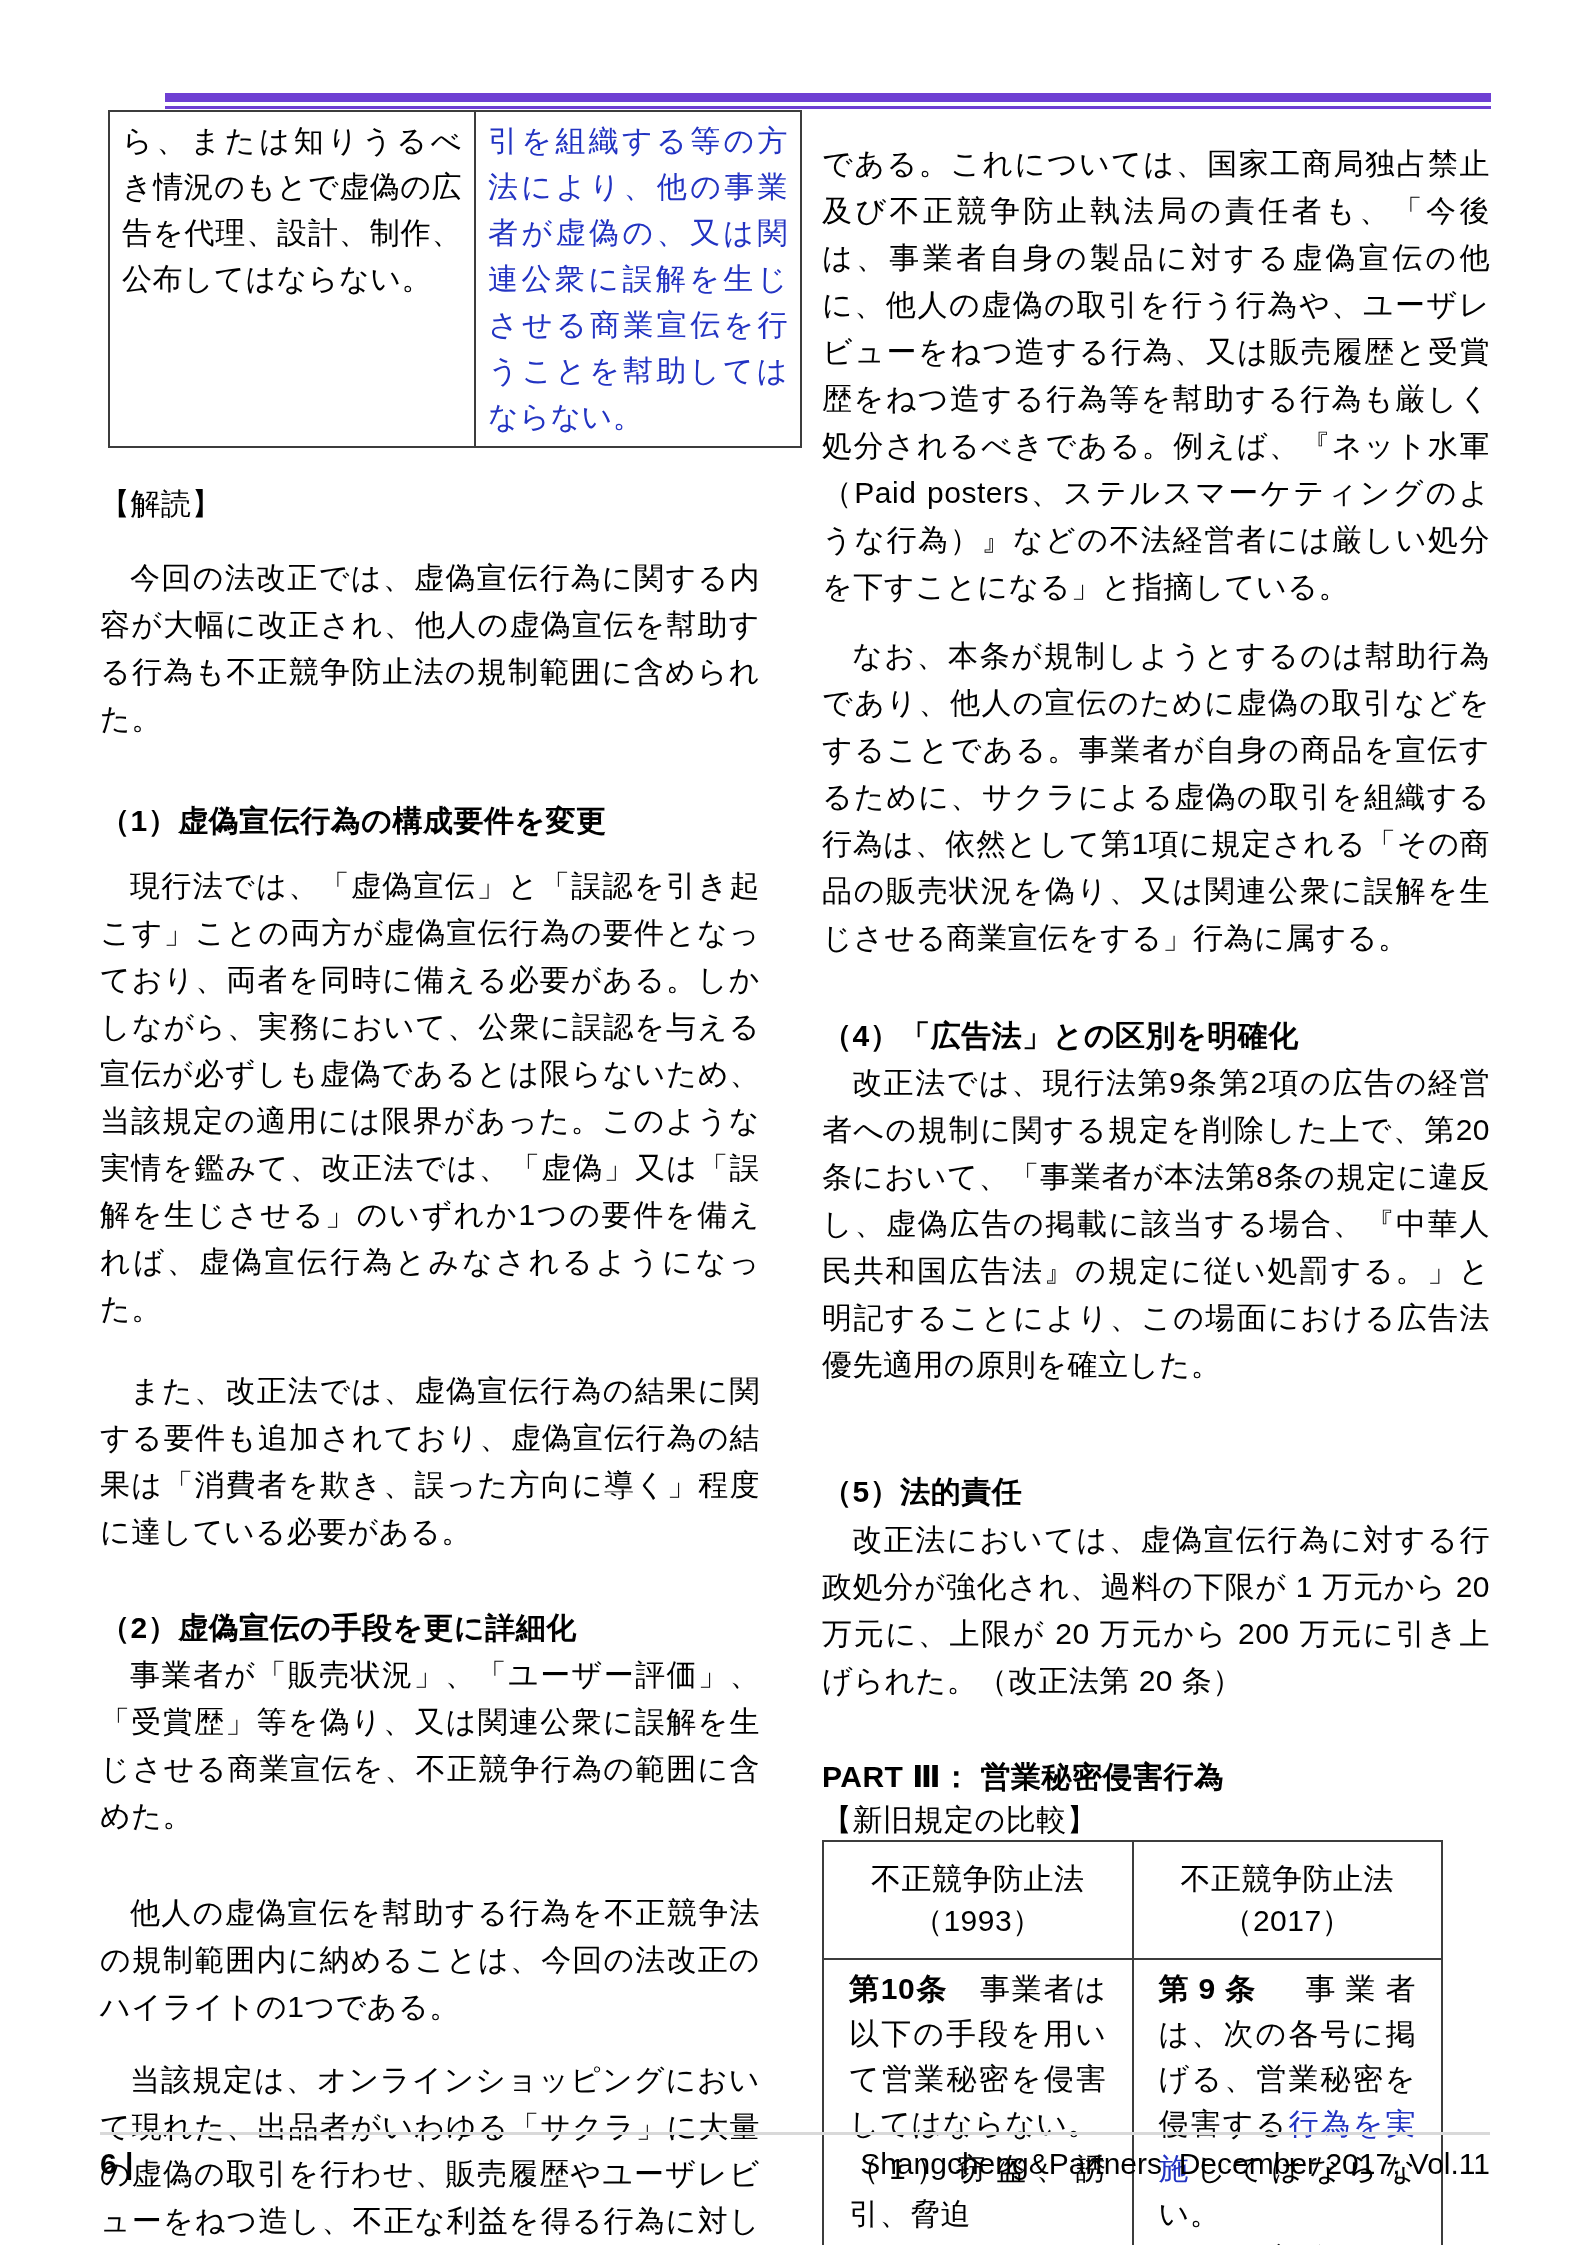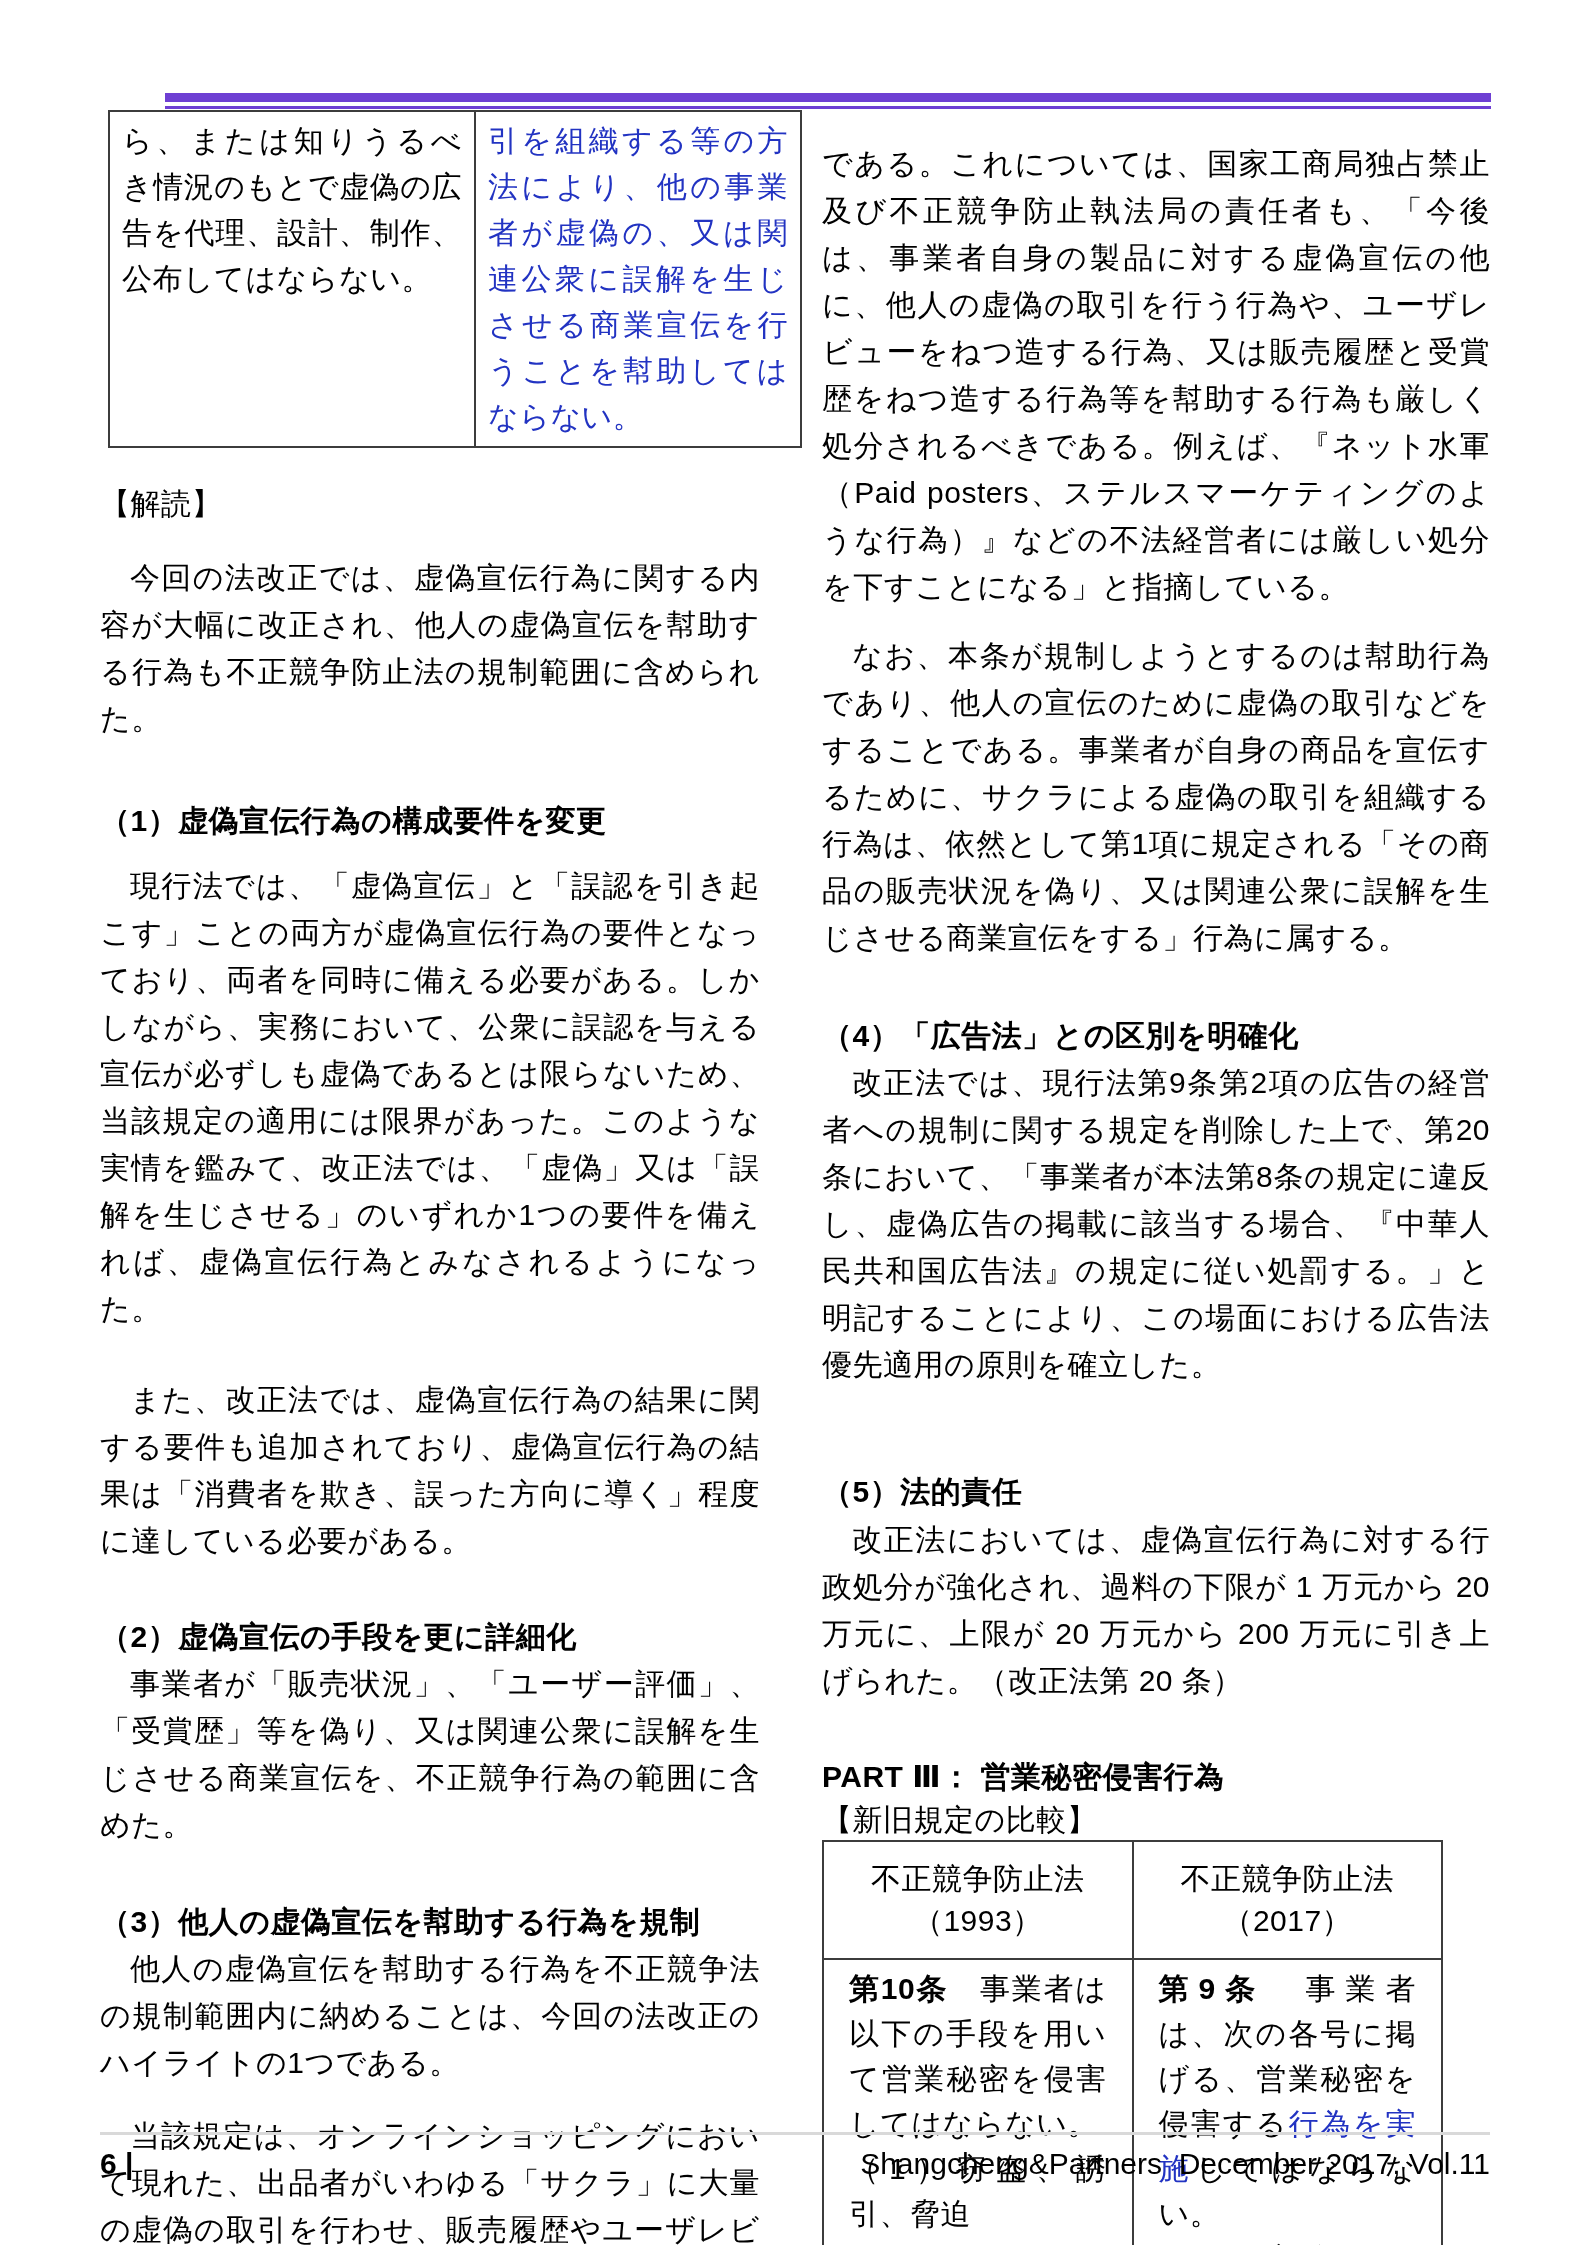--- a/index.html
+++ b/index.html
@@ -32,21 +32,21 @@
 
   
   table.cmp { border-collapse:collapse; table-layout:fixed; width:621px; }
   table.cmp td { border:2px solid #3c3c3c; vertical-align:top; font-size:30px; letter-spacing:0.5px; }
   table.cmp td.hd { text-align:center; line-height:42px; padding:16px 4px; }
   table.cmp td.bd { text-align:justify; line-height:45px; padding:6px 25px; }
   .cell-para { margin:0; }
 
   
   .mb27{margin-bottom:27px}.mb55{margin-bottom:55px}.mb3{margin-bottom:18px}
-  .mb35{margin-bottom:44px}.mb49{margin-bottom:49px}.mb0{margin-bottom:0}
+  .mb35{margin-bottom:35px}.mb49{margin-bottom:49px}.mb0{margin-bottom:0}
   .mb50{margin-bottom:50px}.mb26{margin-bottom:26px}.mb22{margin-bottom:22px}
   .mb51{margin-bottom:51px}.mb54{margin-bottom:80px}.mb1{margin-bottom:1px}
   .lh40 { line-height:40px; }
 
   
   .footer-rule { position:absolute; left:100px; top:2132px; width:1390px; height:3px; background:#d9d9d9; }
   .footer { position:absolute; left:100px; top:2146px; width:1390px; font-size:30px; line-height:36px; display:flex; justify-content:space-between; }
   .footer .pgnum { font-weight:bold; }
   .footer .issue { white-space:pre; }
 </style>
@@ -75,21 +75,20 @@
     <p class="mb27">【解読】</p>
     <p class="indent mb55">今回の法改正では、虚偽宣伝行為に関する内容が大幅に改正され、他人の虚偽宣伝を幇助する行為も不正競争防止法の規制範囲に含められた。</p>
 
     <p class="bold mb3">（1）虚偽宣伝行為の構成要件を変更</p>
     <p class="indent mb35">現行法では、「虚偽宣伝」と「誤認を引き起こす」ことの両方が虚偽宣伝行為の要件となっており、両者を同時に備える必要がある。しかしながら、実務において、公衆に誤認を与える宣伝が必ずしも虚偽であるとは限らないため、当該規定の適用には限界があった。このような実情を鑑みて、改正法では、「虚偽」又は「誤解を生じさせる」のいずれか1つの要件を備えれば、虚偽宣伝行為とみなされるようになった。</p>
     <p class="indent mb49">また、改正法では、虚偽宣伝行為の結果に関する要件も追加されており、虚偽宣伝行為の結果は「消費者を欺き、誤った方向に導く」程度に達している必要がある。</p>
 
     <p class="bold mb0">（2）虚偽宣伝の手段を更に詳細化</p>
     <p class="indent mb50">事業者が「販売状況」、「ユーザー評価」、「受賞歴」等を偽り、又は関連公衆に誤解を生じさせる商業宣伝を、不正競争行為の範囲に含めた。</p>
 
-    <p class="bold mb0">（3）他人の虚偽宣伝を幇助する行為を規制</p>
     <p class="indent mb26">他人の虚偽宣伝を幇助する行為を不正競争法の規制範囲内に納めることは、今回の法改正のハイライトの1つである。</p>
     <p class="indent">当該規定は、オンラインショッピングにおいて現れた、出品者がいわゆる「サクラ」に大量の虚偽の取引を行わせ、販売履歴やユーザレビューをねつ造し、不正な利益を得る行為に対して作られたもの</p>
 
   </div>
 
   <div class="col-right jp">
 
     <p class="mb22">である。これについては、国家工商局独占禁止及び不正競争防止執法局の責任者も、「今後は、事業者自身の製品に対する虚偽宣伝の他に、他人の虚偽の取引を行う行為や、ユーザレビューをねつ造する行為、又は販売履歴と受賞歴をねつ造する行為等を幇助する行為も厳しく処分されるべきである。例えば、『ネット水軍（Paid posters、ステルスマーケティングのような行為）』などの不法経営者には厳しい処分を下すことになる」と指摘している。</p>
     <p class="indent mb51">なお、本条が規制しようとするのは幇助行為であり、他人の宣伝のために虚偽の取引などをすることである。事業者が自身の商品を宣伝するために、サクラによる虚偽の取引を組織する行為は、依然として第1項に規定される「その商品の販売状況を偽り、又は関連公衆に誤解を生じさせる商業宣伝をする」行為に属する。</p>
 

